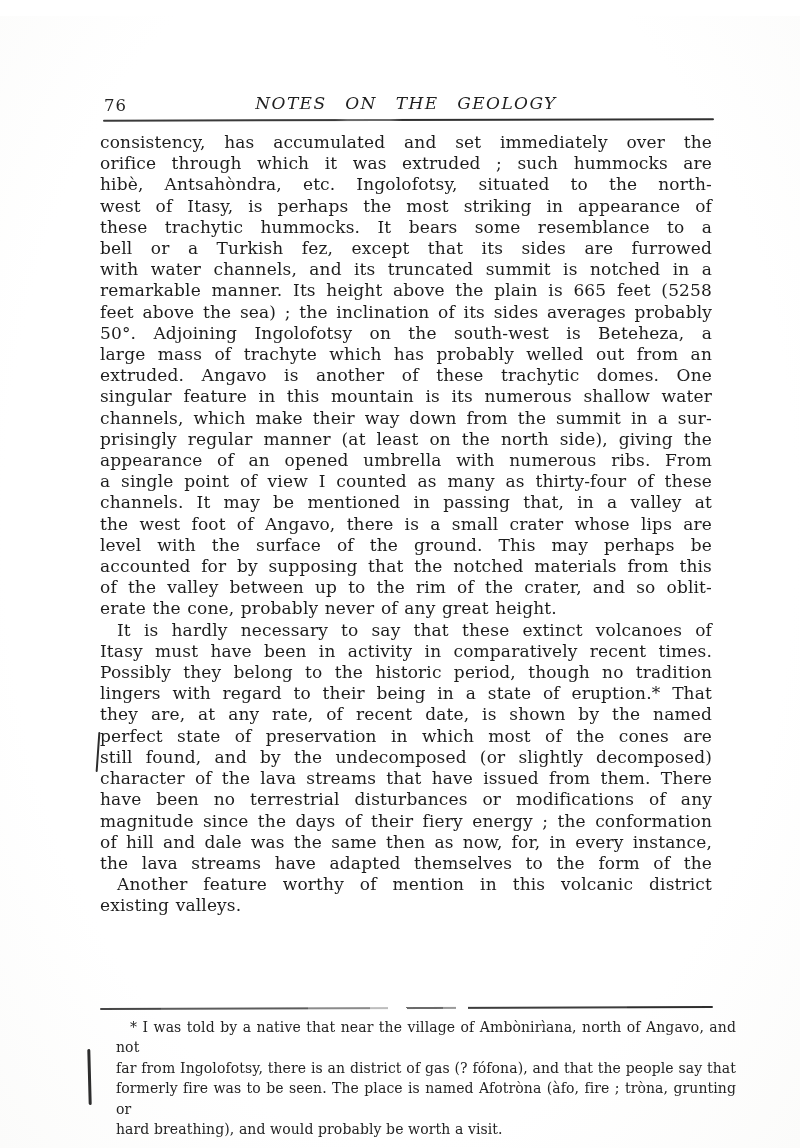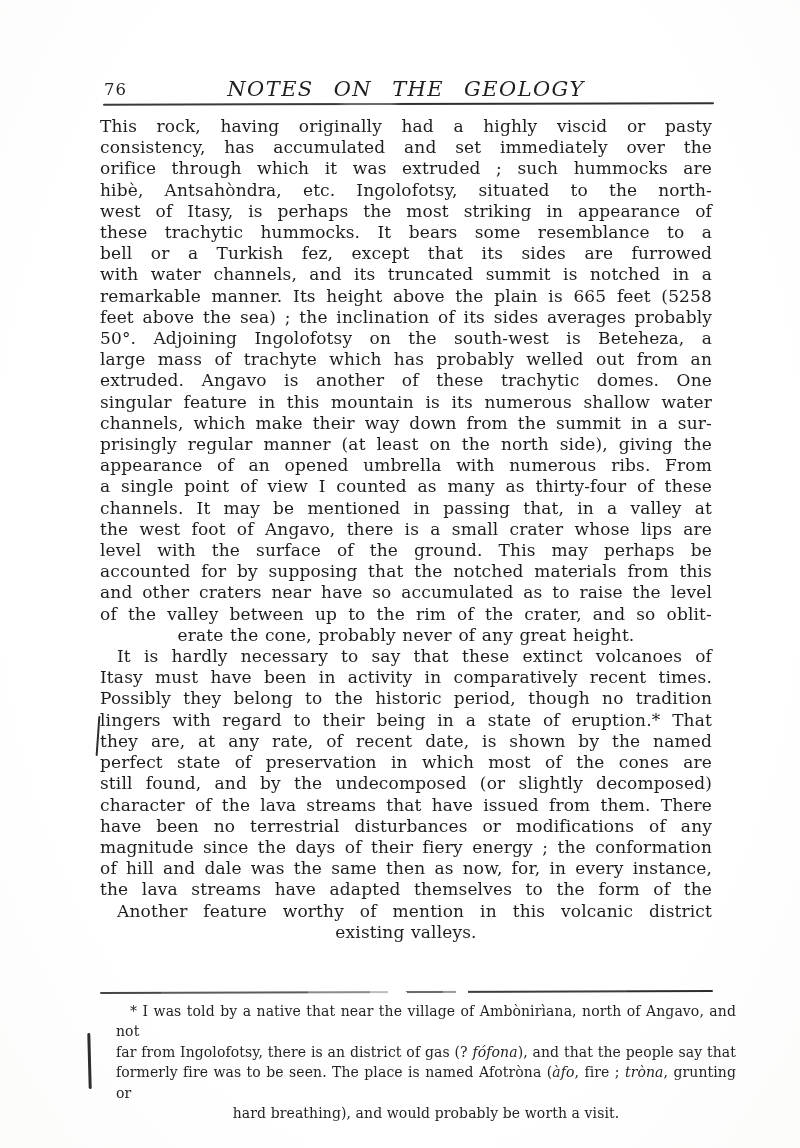--- a/index.html
+++ b/index.html
@@ -6,45 +6,46 @@
   body{
     width:800px;height:1148px;position:relative;
     background:#ffffff;
     font-family:"DejaVu Serif","Liberation Serif",serif;
     color:#1d1d1d;
     overflow:hidden;
   }
   .page{
     position:absolute;inset:0;
     background:radial-gradient(ellipse at 50% 45%, #ffffff 70%, #fbfbfa 100%);
+    margin-top:16px;
   }
   .pagenum{
     position:absolute;left:104px;top:80px;
     font-size:16.5px;letter-spacing:1px;color:#242424;
   }
   .running-title{
     position:absolute;left:100px;top:77px;width:612px;
     text-align:center;font-style:italic;
-    font-size:21px;letter-spacing:1.4px;word-spacing:12px;
+    font-size:17px;letter-spacing:1.4px;word-spacing:12px;
     color:#1f1f1f;
   }
   .header-rule{
     position:absolute;left:103px;top:103px;width:611px;height:2px;
     background:linear-gradient(90deg,#3a3a3a 0 38%, #6a6a6a 40% 47%, #303030 49% 100%);
     transform:rotate(-0.12deg);border-radius:1px;
   }
   .body-text{
     position:absolute;left:100px;top:116px;width:612px;
     font-size:17px;line-height:21.2px;
     letter-spacing:0.15px;word-spacing:1px;color:#1d1d1d;
   }
-  .tline{text-align:center;}
+  .tline{text-align:left;}
   .tline.j{text-align:justify;text-align-last:justify;}
   .tline.indent{text-indent:17px;}
-  .it{font-style:italic;}
+  .it{}
   .footnote-sep{
     position:absolute;left:100px;top:991px;width:613px;height:2px;
     background:linear-gradient(90deg,
       #474747 0 10%, #5c5c5c 10% 34%, #8a8a8a 34% 44%, #bdbdbd 44% 47%,
       transparent 47% 50%, #6a6a6a 50% 56%, #9a9a9a 56% 58%, transparent 58% 60%,
       #3d3d3d 60% 86%, #2e2e2e 86% 100%);
     transform:rotate(-0.18deg);border-radius:1px;
   }
   .footnote{
     position:absolute;left:116px;top:1001px;width:620px;
@@ -60,21 +61,20 @@
 </style>
 </head>
 <body>
 
 <div class="page">
   <span class="pagenum">76</span>
   <div class="running-title">NOTES ON THE GEOLOGY</div>
   <div class="header-rule"></div>
 
   <div class="body-text" id="body-text">
-      <div class="tline j"><span>This rock, having originally had a highly viscid or pasty</span></div>
       <div class="tline j"><span>consistency, has accumulated and set immediately over the</span></div>
       <div class="tline j"><span>orifice through which it was extruded ; such hummocks are</span></div>
       <div class="tline j"><span>hibè, Antsahòndra, etc. Ingolofotsy, situated to the north-</span></div>
       <div class="tline j"><span>west of Itasy, is perhaps the most striking in appearance of</span></div>
       <div class="tline j"><span>these trachytic hummocks. It bears some resemblance to a</span></div>
       <div class="tline j"><span>bell or a Turkish fez, except that its sides are furrowed</span></div>
       <div class="tline j"><span>with water channels, and its truncated summit is notched in a</span></div>
       <div class="tline j"><span>remarkable manner. Its height above the plain is 665 feet (5258</span></div>
       <div class="tline j"><span>feet above the sea) ; the inclination of its sides averages probably</span></div>
       <div class="tline j"><span>50°. Adjoining Ingolofotsy on the south-west is Beteheza, a</span></div>
@@ -82,21 +82,20 @@
       <div class="tline j"><span>extruded. Angavo is another of these trachytic domes. One</span></div>
       <div class="tline j"><span>singular feature in this mountain is its numerous shallow water</span></div>
       <div class="tline j"><span>channels, which make their way down from the summit in a sur-</span></div>
       <div class="tline j"><span>prisingly regular manner (at least on the north side), giving the</span></div>
       <div class="tline j"><span>appearance of an opened umbrella with numerous ribs. From</span></div>
       <div class="tline j"><span>a single point of view I counted as many as thirty-four of these</span></div>
       <div class="tline j"><span>channels. It may be mentioned in passing that, in a valley at</span></div>
       <div class="tline j"><span>the west foot of Angavo, there is a small crater whose lips are</span></div>
       <div class="tline j"><span>level with the surface of the ground. This may perhaps be</span></div>
       <div class="tline j"><span>accounted for by supposing that the notched materials from this</span></div>
-      <div class="tline j"><span>and other craters near have so accumulated as to raise the level</span></div>
       <div class="tline j"><span>of the valley between up to the rim of the crater, and so oblit-</span></div>
       <div class="tline"><span>erate the cone, probably never of any great height.</span></div>
       <div class="tline j indent"><span>It is hardly necessary to say that these extinct volcanoes of</span></div>
       <div class="tline j"><span>Itasy must have been in activity in comparatively recent times.</span></div>
       <div class="tline j"><span>Possibly they belong to the historic period, though no tradition</span></div>
       <div class="tline j"><span>lingers with regard to their being in a state of eruption.* That</span></div>
       <div class="tline j"><span>they are, at any rate, of recent date, is shown by the named</span></div>
       <div class="tline j"><span>perfect state of preservation in which most of the cones are</span></div>
       <div class="tline j"><span>still found, and by the undecomposed (or slightly decomposed)</span></div>
       <div class="tline j"><span>character of the lava streams that have issued from them. There</span></div>

